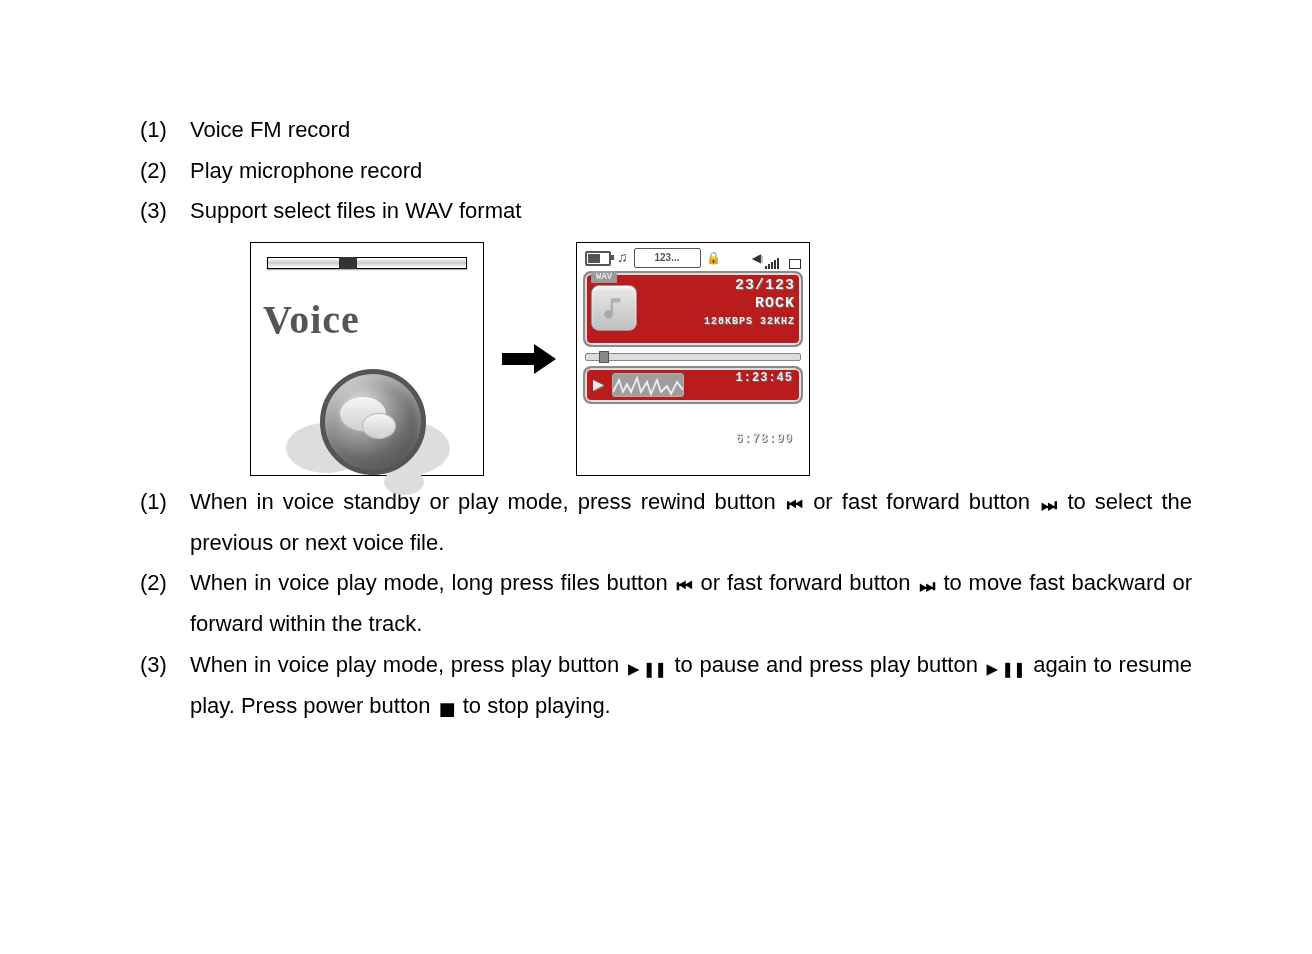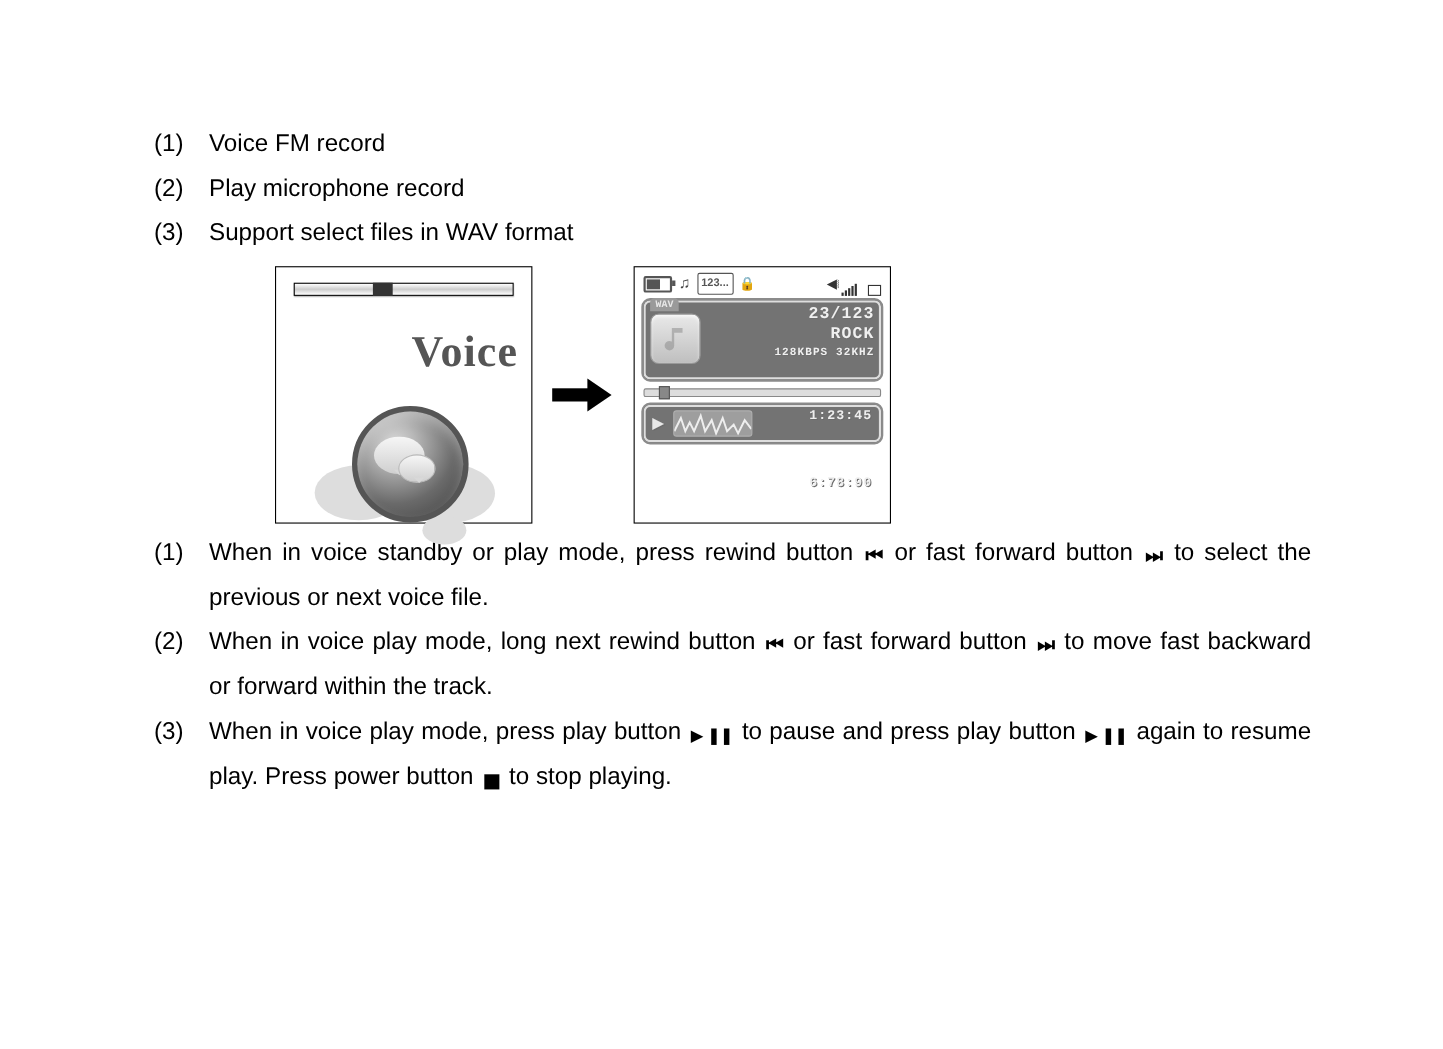--- a/index.html
+++ b/index.html
@@ -53,21 +53,21 @@
   }
   .screen {
     border: 1px solid #000;
     background: #fff;
     box-sizing: border-box;
   }
   .screen1 {
     width: 234px;
     height: 234px;
     padding: 14px 12px 6px 12px;
-    text-align: right;
+    text-align: left;
   }
   .slider {
     position: relative;
     height: 10px;
     border: 1px solid #000;
     margin: 0 4px;
     background: linear-gradient(#fff, #ccc 50%, #fff);
     box-shadow: 0 1px 1px rgba(0,0,0,.3);
   }
   .slider .knob {
@@ -148,34 +148,34 @@
     height: 18px;
     padding: 0 2px;
   }
   .sb-left { display:flex; gap:6px; align-items:center; }
   .sb-batt {
     width: 22px; height: 11px; border: 2px solid #555; border-radius: 2px; position: relative;
   }
   .sb-batt::after { content:""; position:absolute; right:-5px; top:2px; width:3px; height:5px; background:#555; }
   .sb-batt .fill { position:absolute; left:1px; top:1px; bottom:1px; width:55%; background:#555; }
   .sb-note { font-size: 14px; color:#444; }
-  .sb-123 { border:1.5px solid #555; padding:0 3px; font-size:10px; color:#555; font-weight:bold; border-radius:2px;text-align:right;}
+  .sb-123 { border:1.5px solid #555; padding:0 20px; font-size:10px; color:#555; font-weight:bold; border-radius:2px;text-align:right;}
   .sb-lock { font-size: 12px; color:#555; }
   .sb-vol { display:flex; align-items:flex-end; gap:6px; color:#333; }
   .sb-vol .spk { font-size: 12px; }
   .sb-vol .bars { display:flex; align-items:flex-end; gap:1px; height:12px; }
   .sb-vol .bars span { width:2px; background:#333; }
   .sb-vol .b1{height:3px}.sb-vol .b2{height:5px}.sb-vol .b3{height:7px}.sb-vol .b4{height:9px}.sb-vol .b5{height:11px}
   .sb-vol .tick { width:10px; height:8px; border:1.5px solid #333; margin-left:4px; }
 
   .panel {
     margin-top: 4px;
     border: 2px solid #8b8b8b;
     border-radius: 8px;
-    background: #737373;
+    background: #b91c1c;
     box-shadow: inset 0 0 0 2px #dedede;
   }
   .info-panel {
     height: 64px;
     position: relative;
     padding: 4px 6px 4px 58px;
     text-align: right;
   }
   .wav-tab {
     position:absolute; left:6px; top:-2px;
@@ -337,21 +337,21 @@
         <span class="icon">⏮</span>
         <span> or fast forward button</span>
         <span class="icon">⏭</span>
         <span> to select the previous or next voice file.</span>
       </span>
     </div>
 
     <div class="list-row">
       <span class="list-num">(2)</span>
       <span class="list-text">
-        <span>When in voice play mode, long next rewind button </span>
+        <span>When in voice play mode, long press files button </span>
         <span class="icon">⏮</span>
         <span> or fast forward button </span>
         <span class="icon">⏭</span>
         <span> to move fast backward or forward within the track.</span>
       </span>
     </div>
 
     <div class="list-row">
       <span class="list-num">(3)</span>
       <span class="list-text">

